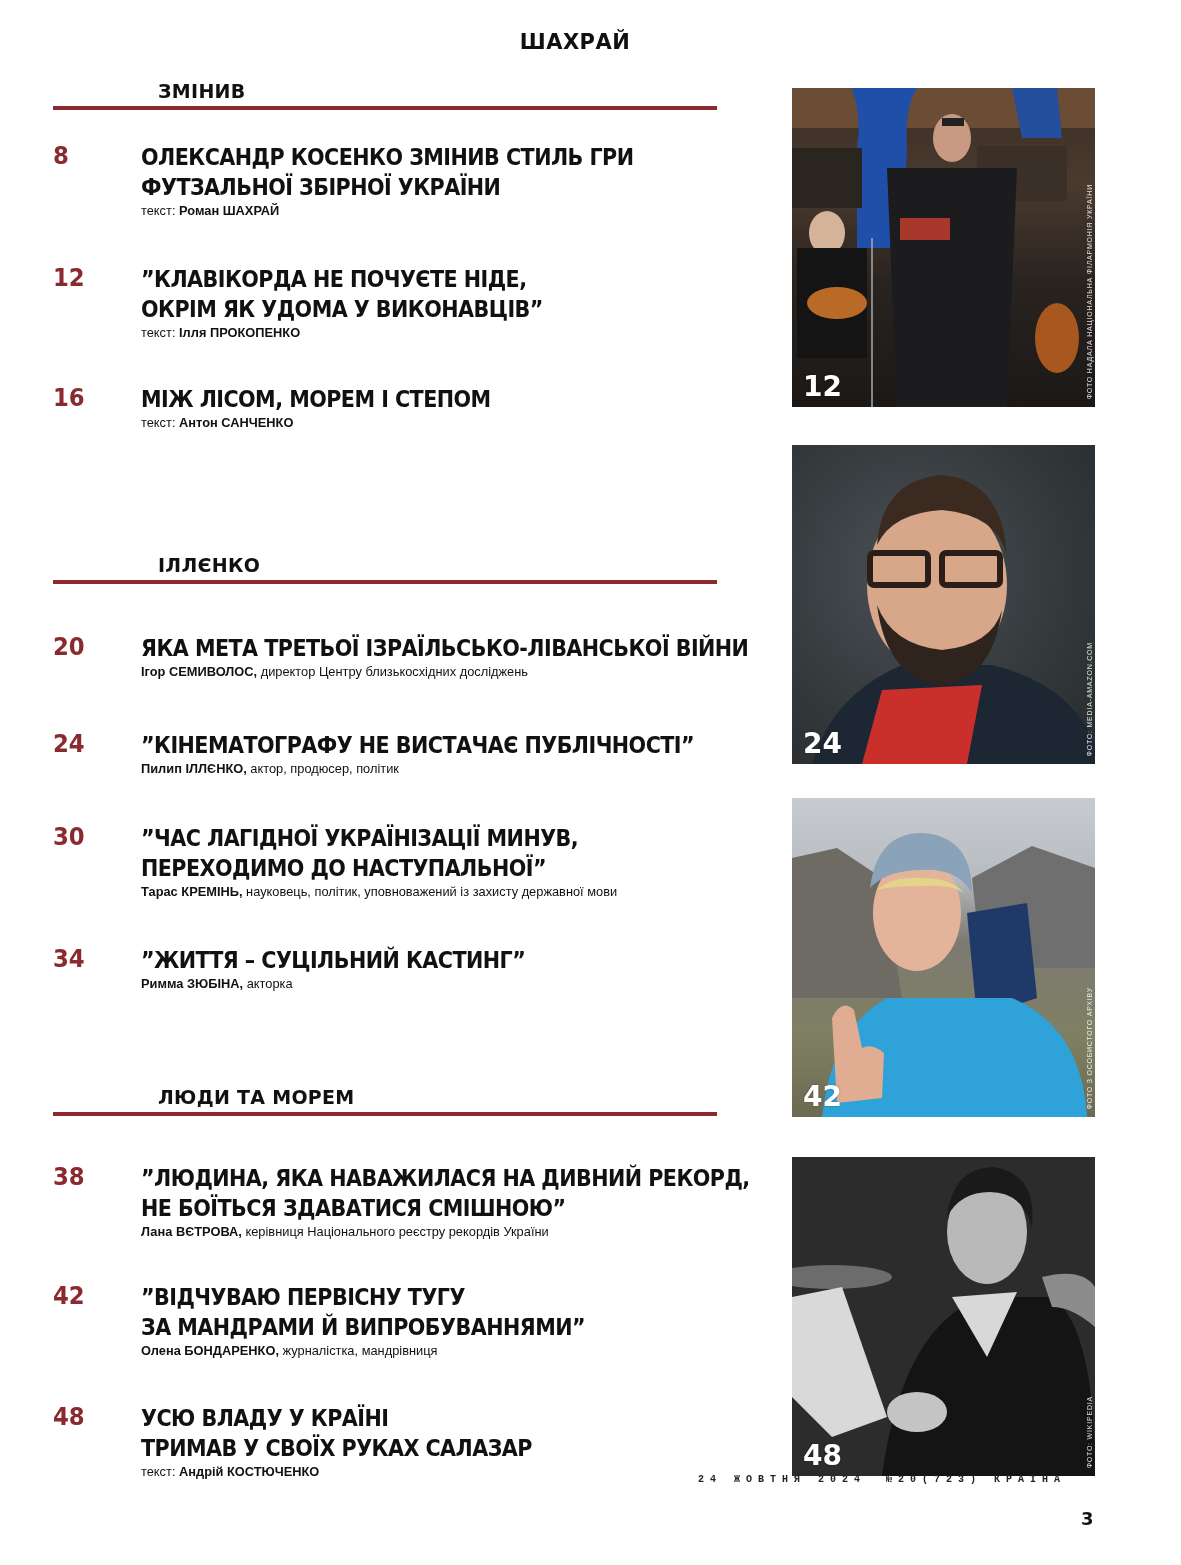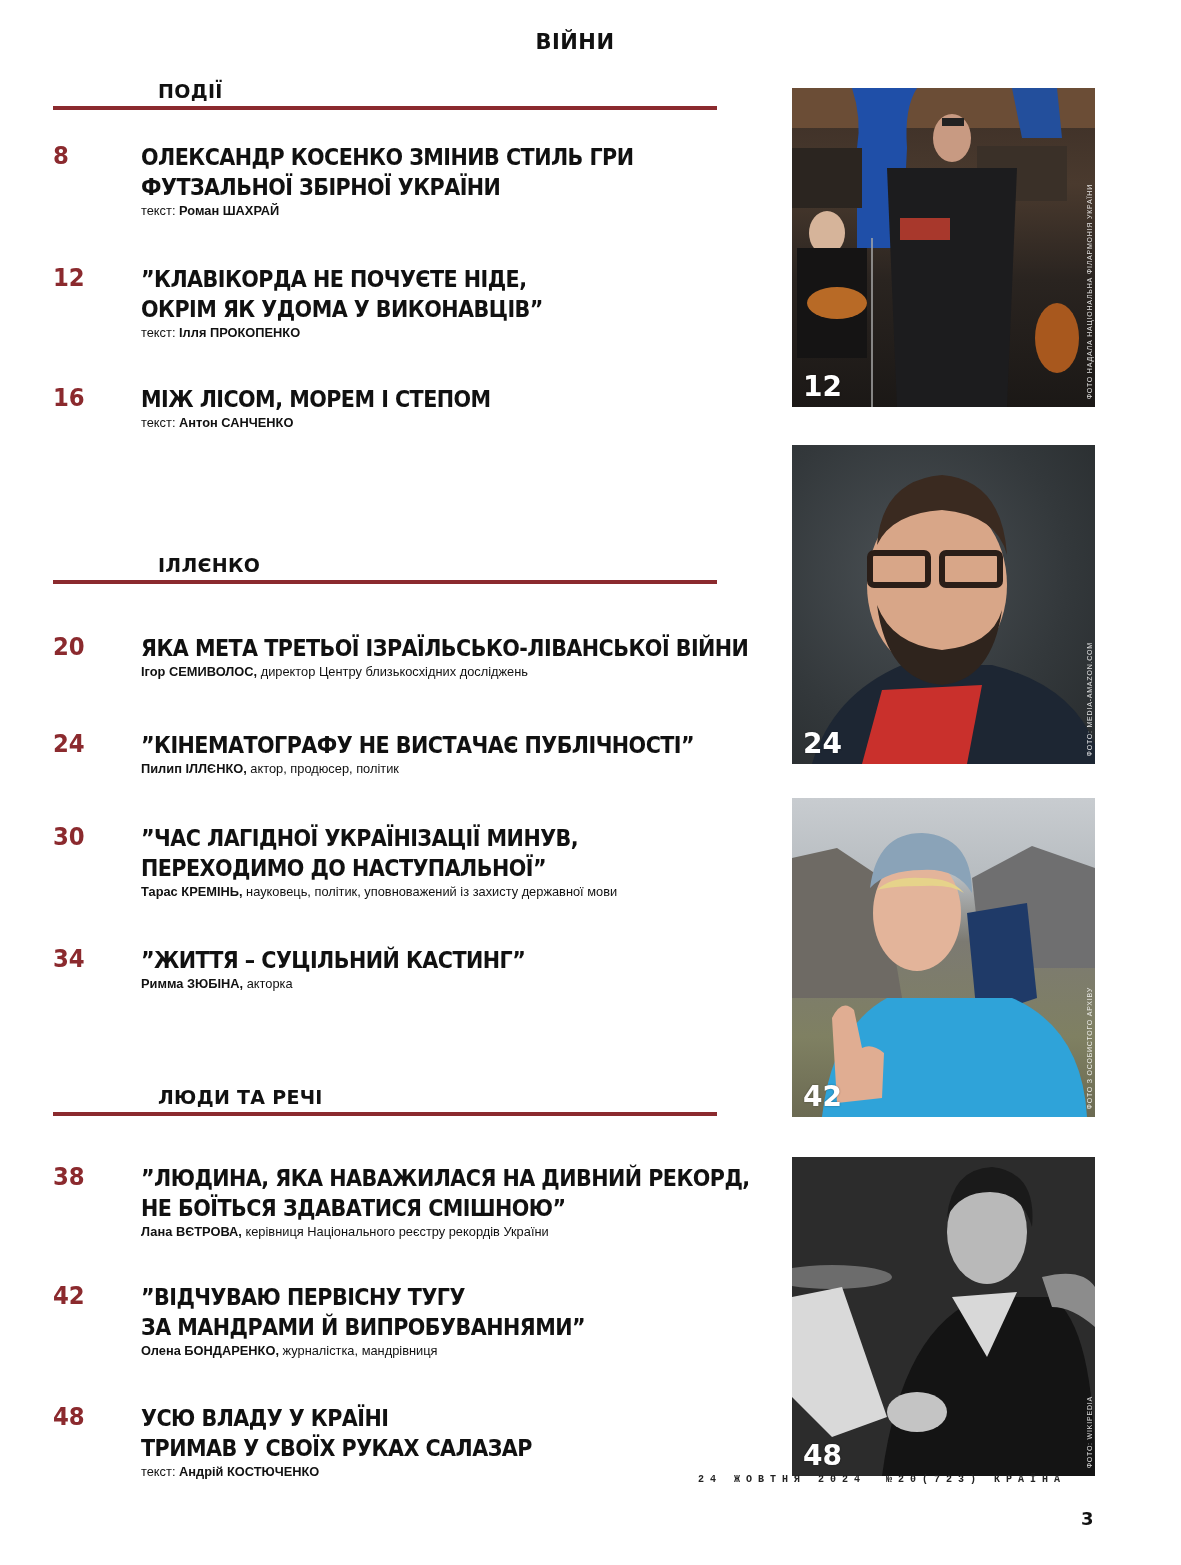--- a/index.html
+++ b/index.html
@@ -50,23 +50,23 @@
   }
   .footer .issue { margin-left: 20px; }
   .pagenum {
     position: absolute; top: 1508px; left: 1081px;
     font-family: "DejaVu Sans", sans-serif; font-weight: bold; font-size: 18px;
   }
 </style>
 </head>
 <body>
 
-<div class="page-title">ВІЙНИ</div>
-
-<div class="section-head" style="top:80px;">ПОДІЇ</div>
+<div class="page-title">ШАХРАЙ</div>
+
+<div class="section-head" style="top:80px;">ЗМІНИВ</div>
 <div class="rule" style="top:106px;"></div>
 
 <div class="entry" style="top:142px;">
   <div class="num">8</div>
   <div class="body">
     <div class="title">
       <div>ОЛЕКСАНДР КОСЕНКО ЗМІНИВ СТИЛЬ ГРИ</div>
       <div>ФУТЗАЛЬНОЇ ЗБІРНОЇ УКРАЇНИ</div>
     </div>
     <div class="byline"><span>текст: </span><span class="name">Роман ШАХРАЙ</span><span></span></div>
@@ -131,21 +131,21 @@
 <div class="entry" style="top:945px;">
   <div class="num">34</div>
   <div class="body">
     <div class="title">
       <div>”ЖИТТЯ – СУЦІЛЬНИЙ КАСТИНГ”</div>
     </div>
     <div class="byline"><span></span><span class="name">Римма ЗЮБІНА,</span><span> акторка</span></div>
   </div>
 </div>
 
-<div class="section-head" style="top:1086px;">ЛЮДИ ТА РЕЧІ</div>
+<div class="section-head" style="top:1086px;">ЛЮДИ ТА МОРЕМ</div>
 <div class="rule" style="top:1112px;"></div>
 
 <div class="entry" style="top:1163px;">
   <div class="num">38</div>
   <div class="body">
     <div class="title">
       <div>”ЛЮДИНА, ЯКА НАВАЖИЛАСЯ НА ДИВНИЙ РЕКОРД,</div>
       <div>НЕ БОЇТЬСЯ ЗДАВАТИСЯ СМІШНОЮ”</div>
     </div>
     <div class="byline"><span></span><span class="name">Лана ВЄТРОВА,</span><span> керівниця Національного реєстру рекордів України</span></div>

